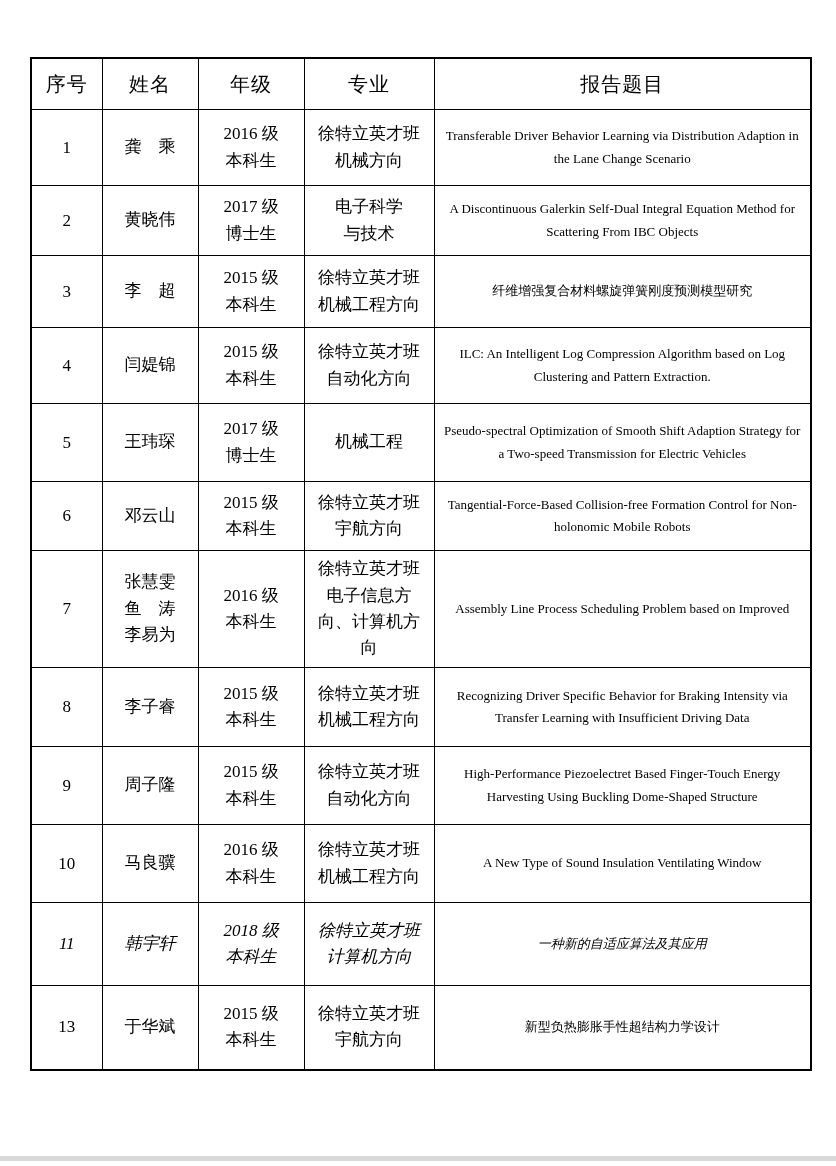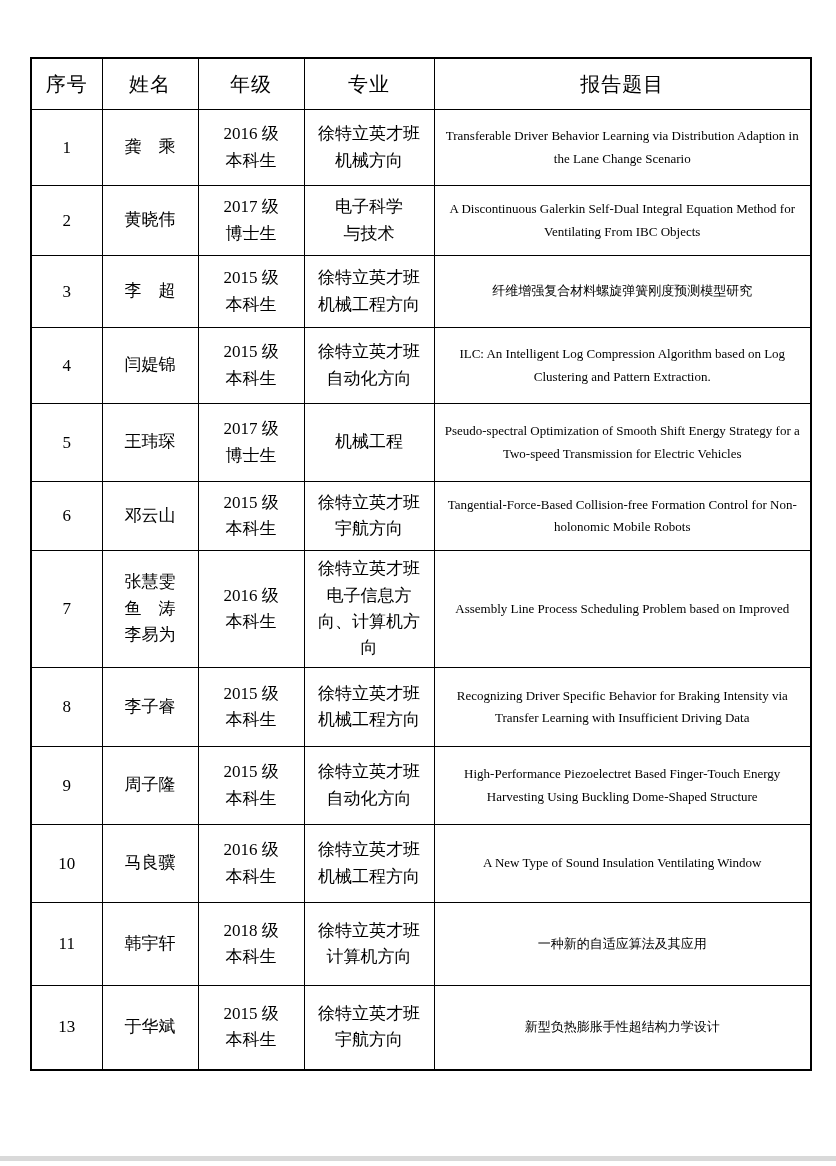--- a/index.html
+++ b/index.html
@@ -99,21 +99,21 @@
 机械方向</td>
           <td class="c-title">Transferable Driver Behavior Learning via Distribution Adaption in the Lane Change Scenario</td>
         </tr>
         <tr style="height: 70px;">
           <td class="c-no">2</td>
           <td class="c-name">黄晓伟</td>
           <td class="c-grade">2017 级
 博士生</td>
           <td class="c-major">电子科学
 与技术</td>
-          <td class="c-title">A Discontinuous Galerkin Self-Dual Integral Equation Method for Ventilating From IBC Objects</td>
+          <td class="c-title">A Discontinuous Galerkin Self-Dual Integral Equation Method for Scattering From IBC Objects</td>
         </tr>
         <tr style="height: 72px;">
           <td class="c-no">3</td>
           <td class="c-name">李　超</td>
           <td class="c-grade">2015 级
 本科生</td>
           <td class="c-major">徐特立英才班
 机械工程方向</td>
           <td class="c-title">纤维增强复合材料螺旋弹簧刚度预测模型研究</td>
         </tr>
@@ -125,21 +125,21 @@
           <td class="c-major">徐特立英才班
 自动化方向</td>
           <td class="c-title">ILC: An Intelligent Log Compression Algorithm based on Log Clustering and Pattern Extraction.</td>
         </tr>
         <tr style="height: 78px;">
           <td class="c-no">5</td>
           <td class="c-name">王玮琛</td>
           <td class="c-grade">2017 级
 博士生</td>
           <td class="c-major">机械工程</td>
-          <td class="c-title">Pseudo-spectral Optimization of Smooth Shift Energy Strategy for a Two-speed Transmission for Electric Vehicles</td>
+          <td class="c-title">Pseudo-spectral Optimization of Smooth Shift Adaption Strategy for a Two-speed Transmission for Electric Vehicles</td>
         </tr>
         <tr style="height: 69px;">
           <td class="c-no">6</td>
           <td class="c-name">邓云山</td>
           <td class="c-grade">2015 级
 本科生</td>
           <td class="c-major">徐特立英才班
 宇航方向</td>
           <td class="c-title">Tangential-Force-Based Collision-free Formation Control for Non-holonomic Mobile Robots</td>
         </tr>
@@ -174,21 +174,21 @@
         </tr>
         <tr style="height: 78px;">
           <td class="c-no">10</td>
           <td class="c-name">马良骥</td>
           <td class="c-grade">2016 级
 本科生</td>
           <td class="c-major">徐特立英才班
 机械工程方向</td>
           <td class="c-title">A New Type of Sound Insulation Ventilating Window</td>
         </tr>
-        <tr style="height: 83px;">
+        <tr style="height: 83px; font-style: italic;">
           <td class="c-no">11</td>
           <td class="c-name">韩宇轩</td>
           <td class="c-grade">2018 级
 本科生</td>
           <td class="c-major">徐特立英才班
 计算机方向</td>
           <td class="c-title">一种新的自适应算法及其应用</td>
         </tr>
         <tr style="height: 84px;">
           <td class="c-no">13</td>

